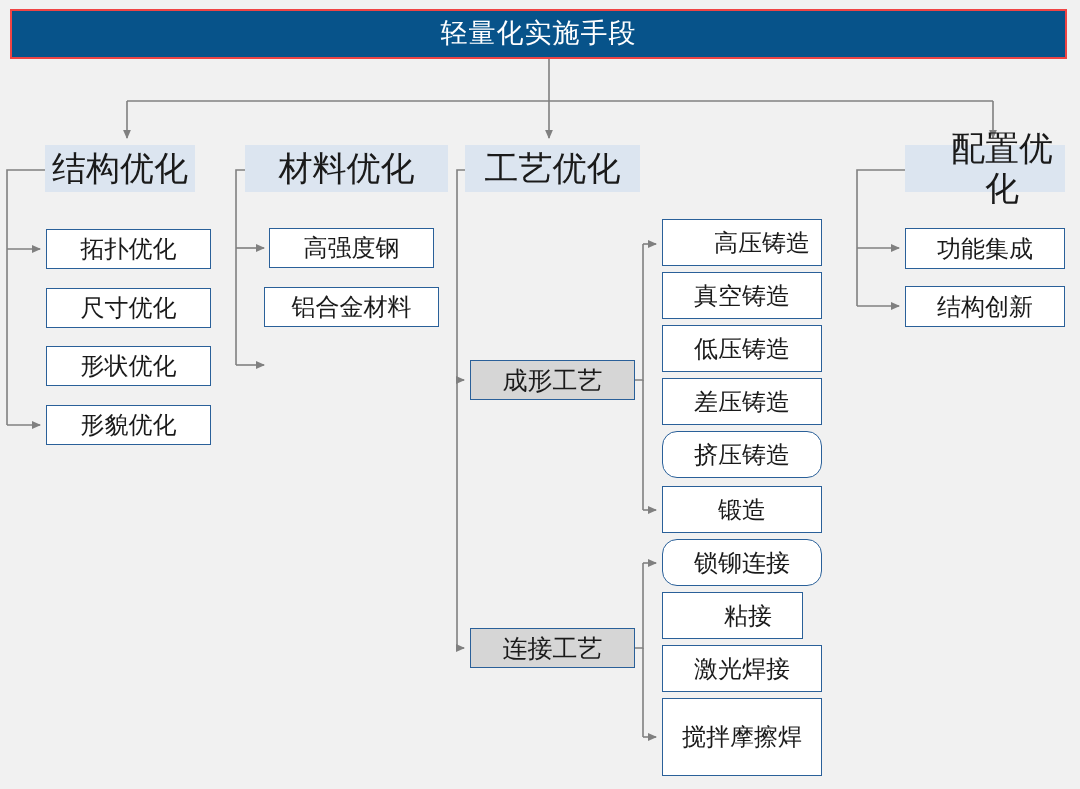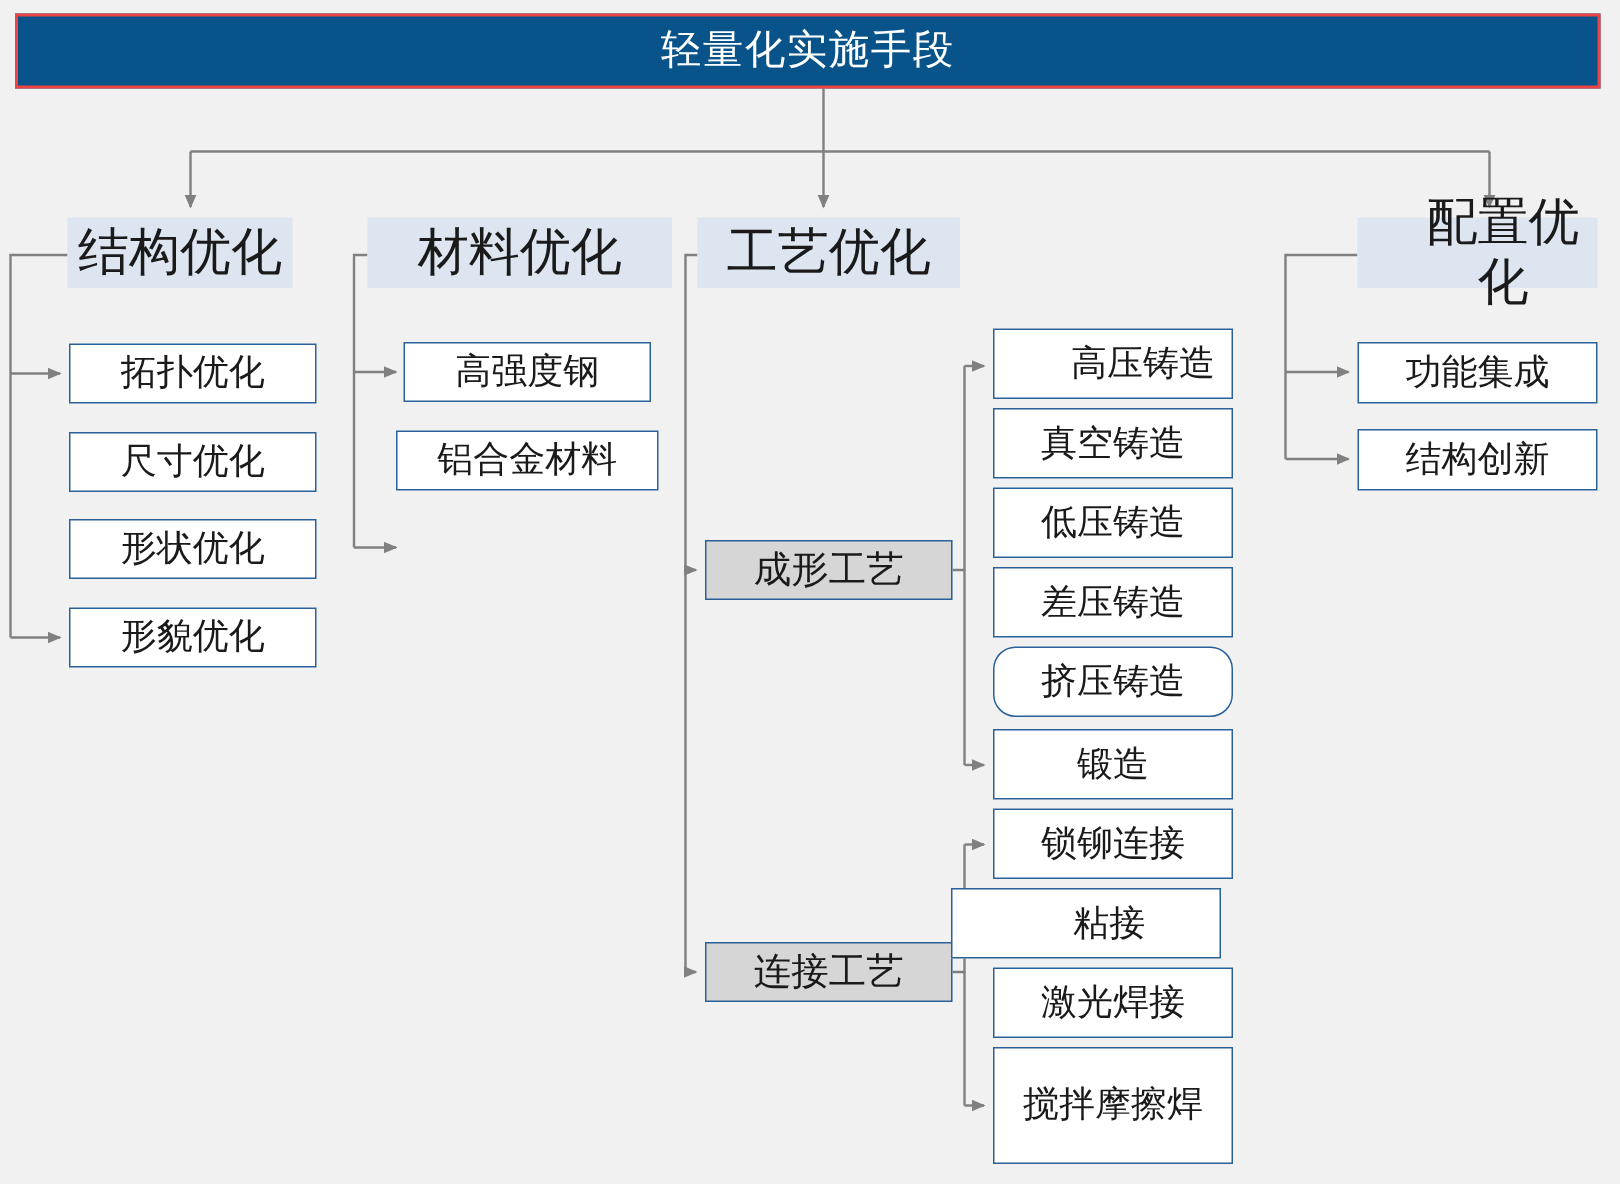--- a/index.html
+++ b/index.html
@@ -114,22 +114,22 @@
 
   <div class="node mid-box" style="left:470px;top:360px;width:165px;height:40px;">成形工艺</div>
   <div class="node leaf-box" style="left:662px;top:219px;width:160px;height:47px;padding-left:40px;">高压铸造</div>
   <div class="node leaf-box" style="left:662px;top:272px;width:160px;height:47px;">真空铸造</div>
   <div class="node leaf-box" style="left:662px;top:325px;width:160px;height:47px;">低压铸造</div>
   <div class="node leaf-box" style="left:662px;top:378px;width:160px;height:47px;">差压铸造</div>
   <div class="node leaf-box" style="left:662px;top:431px;width:160px;height:47px;border-radius:15px;">挤压铸造</div>
   <div class="node leaf-box" style="left:662px;top:486px;width:160px;height:47px;">锻造</div>
 
   <div class="node mid-box" style="left:470px;top:628px;width:165px;height:40px;">连接工艺</div>
-  <div class="node leaf-box" style="left:662px;top:539px;width:160px;height:47px;">锁铆连接</div>
-  <div class="node leaf-box" style="left:634px;top:592px;width:180px;height:47px;padding-left:31px;">粘接</div>
+  <div class="node leaf-box" style="left:662px;top:539px;width:160px;height:47px;border-radius:15px;">锁铆连接</div>
+  <div class="node leaf-box" style="left:662px;top:592px;width:141px;height:47px;padding-left:31px;">粘接</div>
   <div class="node leaf-box" style="left:662px;top:645px;width:160px;height:47px;">激光焊接</div>
   <div class="node leaf-box" style="left:662px;top:698px;width:160px;height:78px;">搅拌摩擦焊</div>
 
   <div class="node header-box" style="left:905px;top:145px;width:160px;height:47px;padding-left:34px;">配置优化</div>
   <div class="node leaf-box" style="left:905px;top:228px;width:160px;height:41px;">功能集成</div>
   <div class="node leaf-box" style="left:905px;top:286px;width:160px;height:41px;">结构创新</div>
 
 </div>
 
 </body></html>

